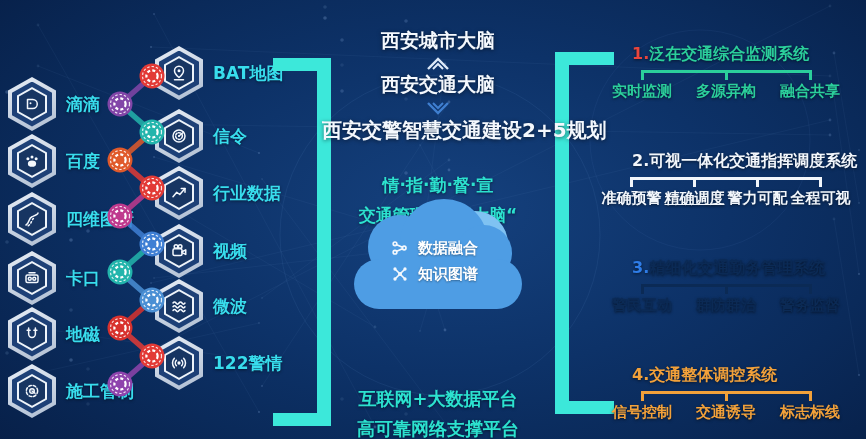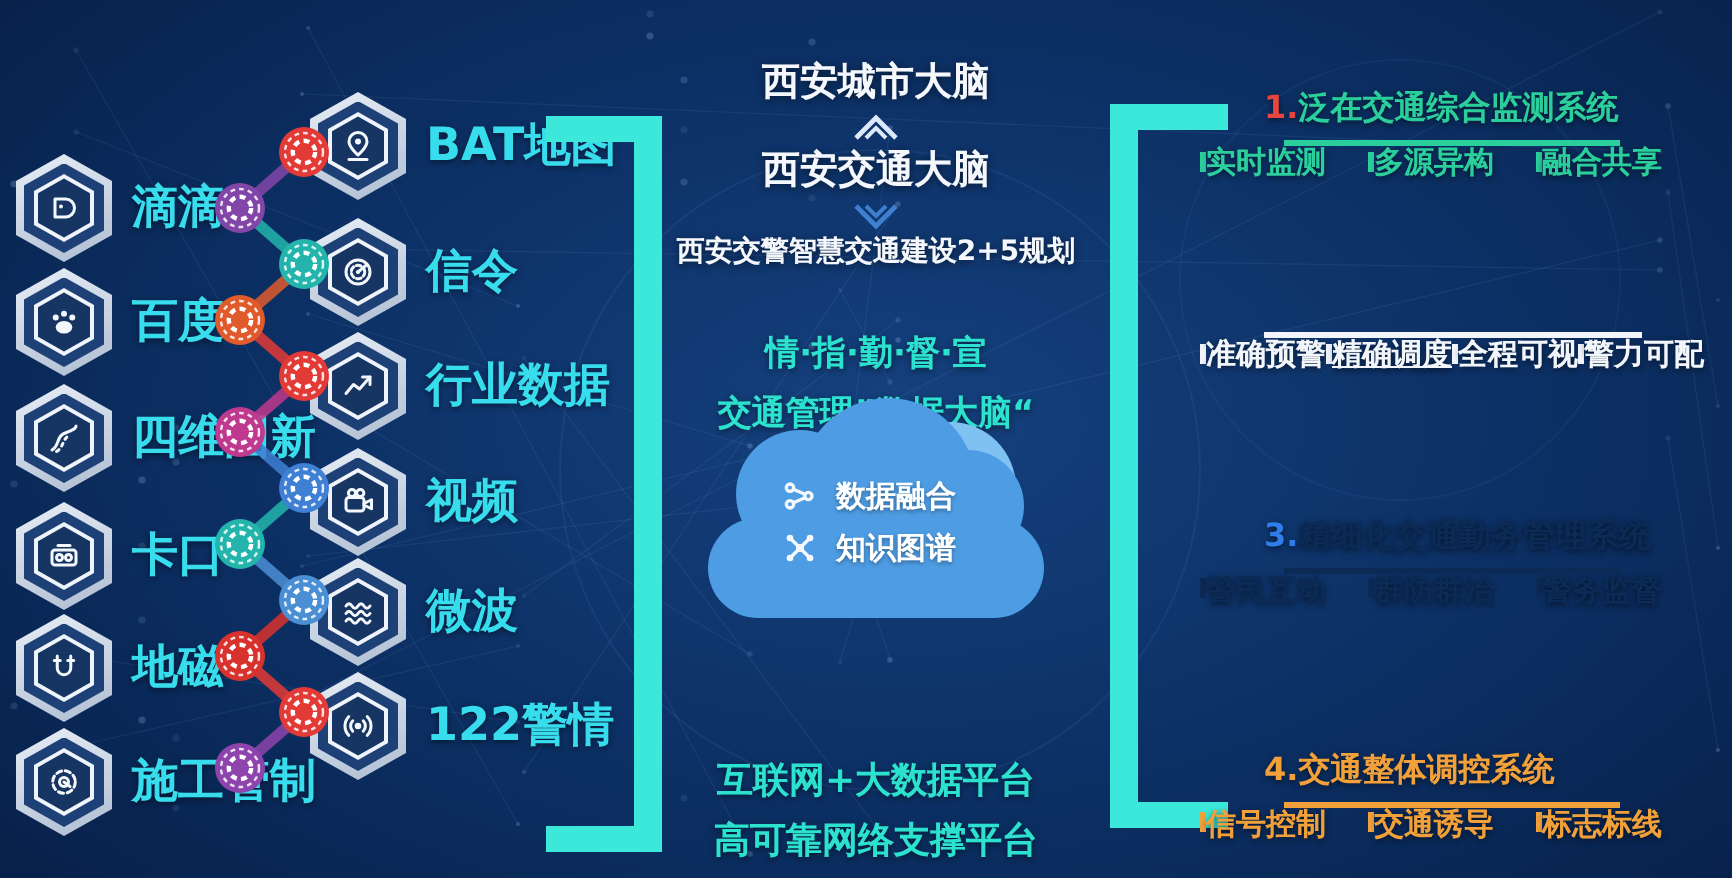--- a/index.html
+++ b/index.html
@@ -13,37 +13,37 @@
   
   .hex-item{position:absolute;height:54px;}
   .hex{position:absolute;clip-path:polygon(50% 0,100% 25%,100% 75%,50% 100%,0 75%,0 25%);}
   .h1{left:0;top:0;width:48px;height:54px;background:linear-gradient(160deg,#e8eef6,#aebdd2);}
   .h2{left:4px;top:4.5px;width:40px;height:45px;background:#1d4077;}
   .h3{left:9px;top:10px;width:30px;height:34px;background:#eef4fa;}
   .h4{left:11px;top:12.2px;width:26px;height:29.6px;background:#173562;}
   .glyph{position:absolute;left:15px;top:18px;width:18px;height:18px;}
   .glyph svg{display:block;}
   .hex-label{position:absolute;top:0;height:54px;line-height:54px;
-    color:#38dded;font-size:23px;font-weight:bold;white-space:nowrap;
+    color:#38dded;font-size:17px;font-weight:bold;white-space:nowrap;
     text-shadow:0 1px 3px rgba(0,0,0,.5);}
   
   .chain{position:absolute;left:100px;top:56px;}
   
   .bracket{position:absolute;border:0 solid #3ce8da;}
   .bracket-left{left:273px;top:58px;width:44px;height:342px;
     border-top-width:13px;border-bottom-width:13px;border-right-width:14px;}
   .bracket-right{left:555px;top:52px;width:45px;height:336px;
     border-top-width:13px;border-bottom-width:13px;border-left-width:14px;}
   
   .center{position:absolute;left:322px;top:16px;width:232px;text-align:center;}
   .c-title{color:#f4f8fd;font-size:19px;font-weight:bold;white-space:nowrap;
     text-shadow:0 1px 4px rgba(0,0,0,.55);}
   .t1{margin-top:12px;}
   .t2{margin-top:2px;}
-  .t3{margin-top:3px;font-size:14px;letter-spacing:0;}
+  .t3{margin-top:3px;font-size:20px;letter-spacing:0;}
   .c-arrow{height:14px;margin-top:2px;}
   .c-slogan{color:#2ce2cf;font-size:17px;font-weight:bold;white-space:nowrap;
     text-shadow:0 1px 3px rgba(0,0,0,.5);}
   .s1{margin-top:30px;}
   .s2{margin-top:7px;}
   
   .cloud{position:absolute;left:32px;top:205px;width:168px;height:88px;}
   .cloud-back1,.cloud-back2{position:absolute;border-radius:50%;background:#7fc2f2;}
   .cloud-back1{width:66px;height:66px;right:14px;top:-10px;}
   .cloud-back2{width:44px;height:44px;right:58px;top:-16px;}
@@ -62,21 +62,21 @@
     text-shadow:0 1px 3px rgba(0,0,0,.5);}
   .pf1{margin-top:160px;}
   .pf2{margin-top:6px;}
   
   .systems{position:absolute;left:600px;top:44px;width:252px;height:378px;
     display:flex;flex-direction:column;justify-content:space-between;}
   .sys-block{}
   .sys-title{font-size:16px;font-weight:bold;white-space:nowrap;
     text-shadow:0 1px 3px rgba(0,0,0,.55);margin-left:32px;}
   .sys-subs{position:relative;display:flex;margin-top:5px;}
-  .sys-sub{flex:1 1 0;display:flex;flex-direction:row;align-items:center;}
+  .sys-sub{flex:1 1 0;display:flex;flex-direction:column;align-items:center;}
   .tick{width:3px;height:10px;}
   .sub-label{margin-top:2px;font-size:15px;font-weight:bold;white-space:nowrap;
     text-shadow:0 1px 3px rgba(0,0,0,.55);}
   .hline{position:absolute;top:0;height:3px;}
 </style>
 </head>
 <body>
 
 <div class="stage">
   <svg class="bg-net" id="bgnet" width="866" height="439">
@@ -469,37 +469,38 @@
             <div class="tick" style="background: rgb(43, 207, 155);"></div>
             <div class="sub-label" style="color: rgb(43, 207, 155);">多源异构</div>
           </div>
           <div class="sys-sub">
             <div class="tick" style="background: rgb(43, 207, 155);"></div>
             <div class="sub-label" style="color: rgb(43, 207, 155);">融合共享</div>
           </div>
         </div>
       </div>
       <div class="sys-block">
+        <div class="sys-title"><span style="color: rgb(242, 246, 251);">2.</span><span style="color: rgb(242, 246, 251);">可视一体化交通指挥调度系统</span></div>
         <div class="sys-subs">
           <div class="hline" style="background: rgb(242, 246, 251); left: calc(12.5%); right: calc(12.5%);"></div>
           <div class="sys-sub">
             <div class="tick" style="background: rgb(242, 246, 251);"></div>
             <div class="sub-label" style="color: rgb(242, 246, 251);">准确预警</div>
           </div>
           <div class="sys-sub">
             <div class="tick" style="background: rgb(242, 246, 251);"></div>
             <div class="sub-label" style="color: rgb(242, 246, 251); text-decoration: underline;">精确调度</div>
           </div>
           <div class="sys-sub">
             <div class="tick" style="background: rgb(242, 246, 251);"></div>
+            <div class="sub-label" style="color: rgb(242, 246, 251);">警力可配</div>
+          </div>
+          <div class="sys-sub">
+            <div class="tick" style="background: rgb(242, 246, 251);"></div>
             <div class="sub-label" style="color: rgb(242, 246, 251);">全程可视</div>
-          </div>
-          <div class="sys-sub">
-            <div class="tick" style="background: rgb(242, 246, 251);"></div>
-            <div class="sub-label" style="color: rgb(242, 246, 251);">警力可配</div>
           </div>
         </div>
       </div>
       <div class="sys-block">
         <div class="sys-title"><span style="color: rgb(47, 125, 232);">3.</span><span style="color: rgb(11, 42, 85);">精细化交通勤务管理系统</span></div>
         <div class="sys-subs">
           <div class="hline" style="background: rgb(11, 42, 85); left: calc(16.6667%); right: calc(16.6667%);"></div>
           <div class="sys-sub">
             <div class="tick" style="background: rgb(11, 42, 85);"></div>
             <div class="sub-label" style="color: rgb(11, 42, 85);">警民互动</div>

